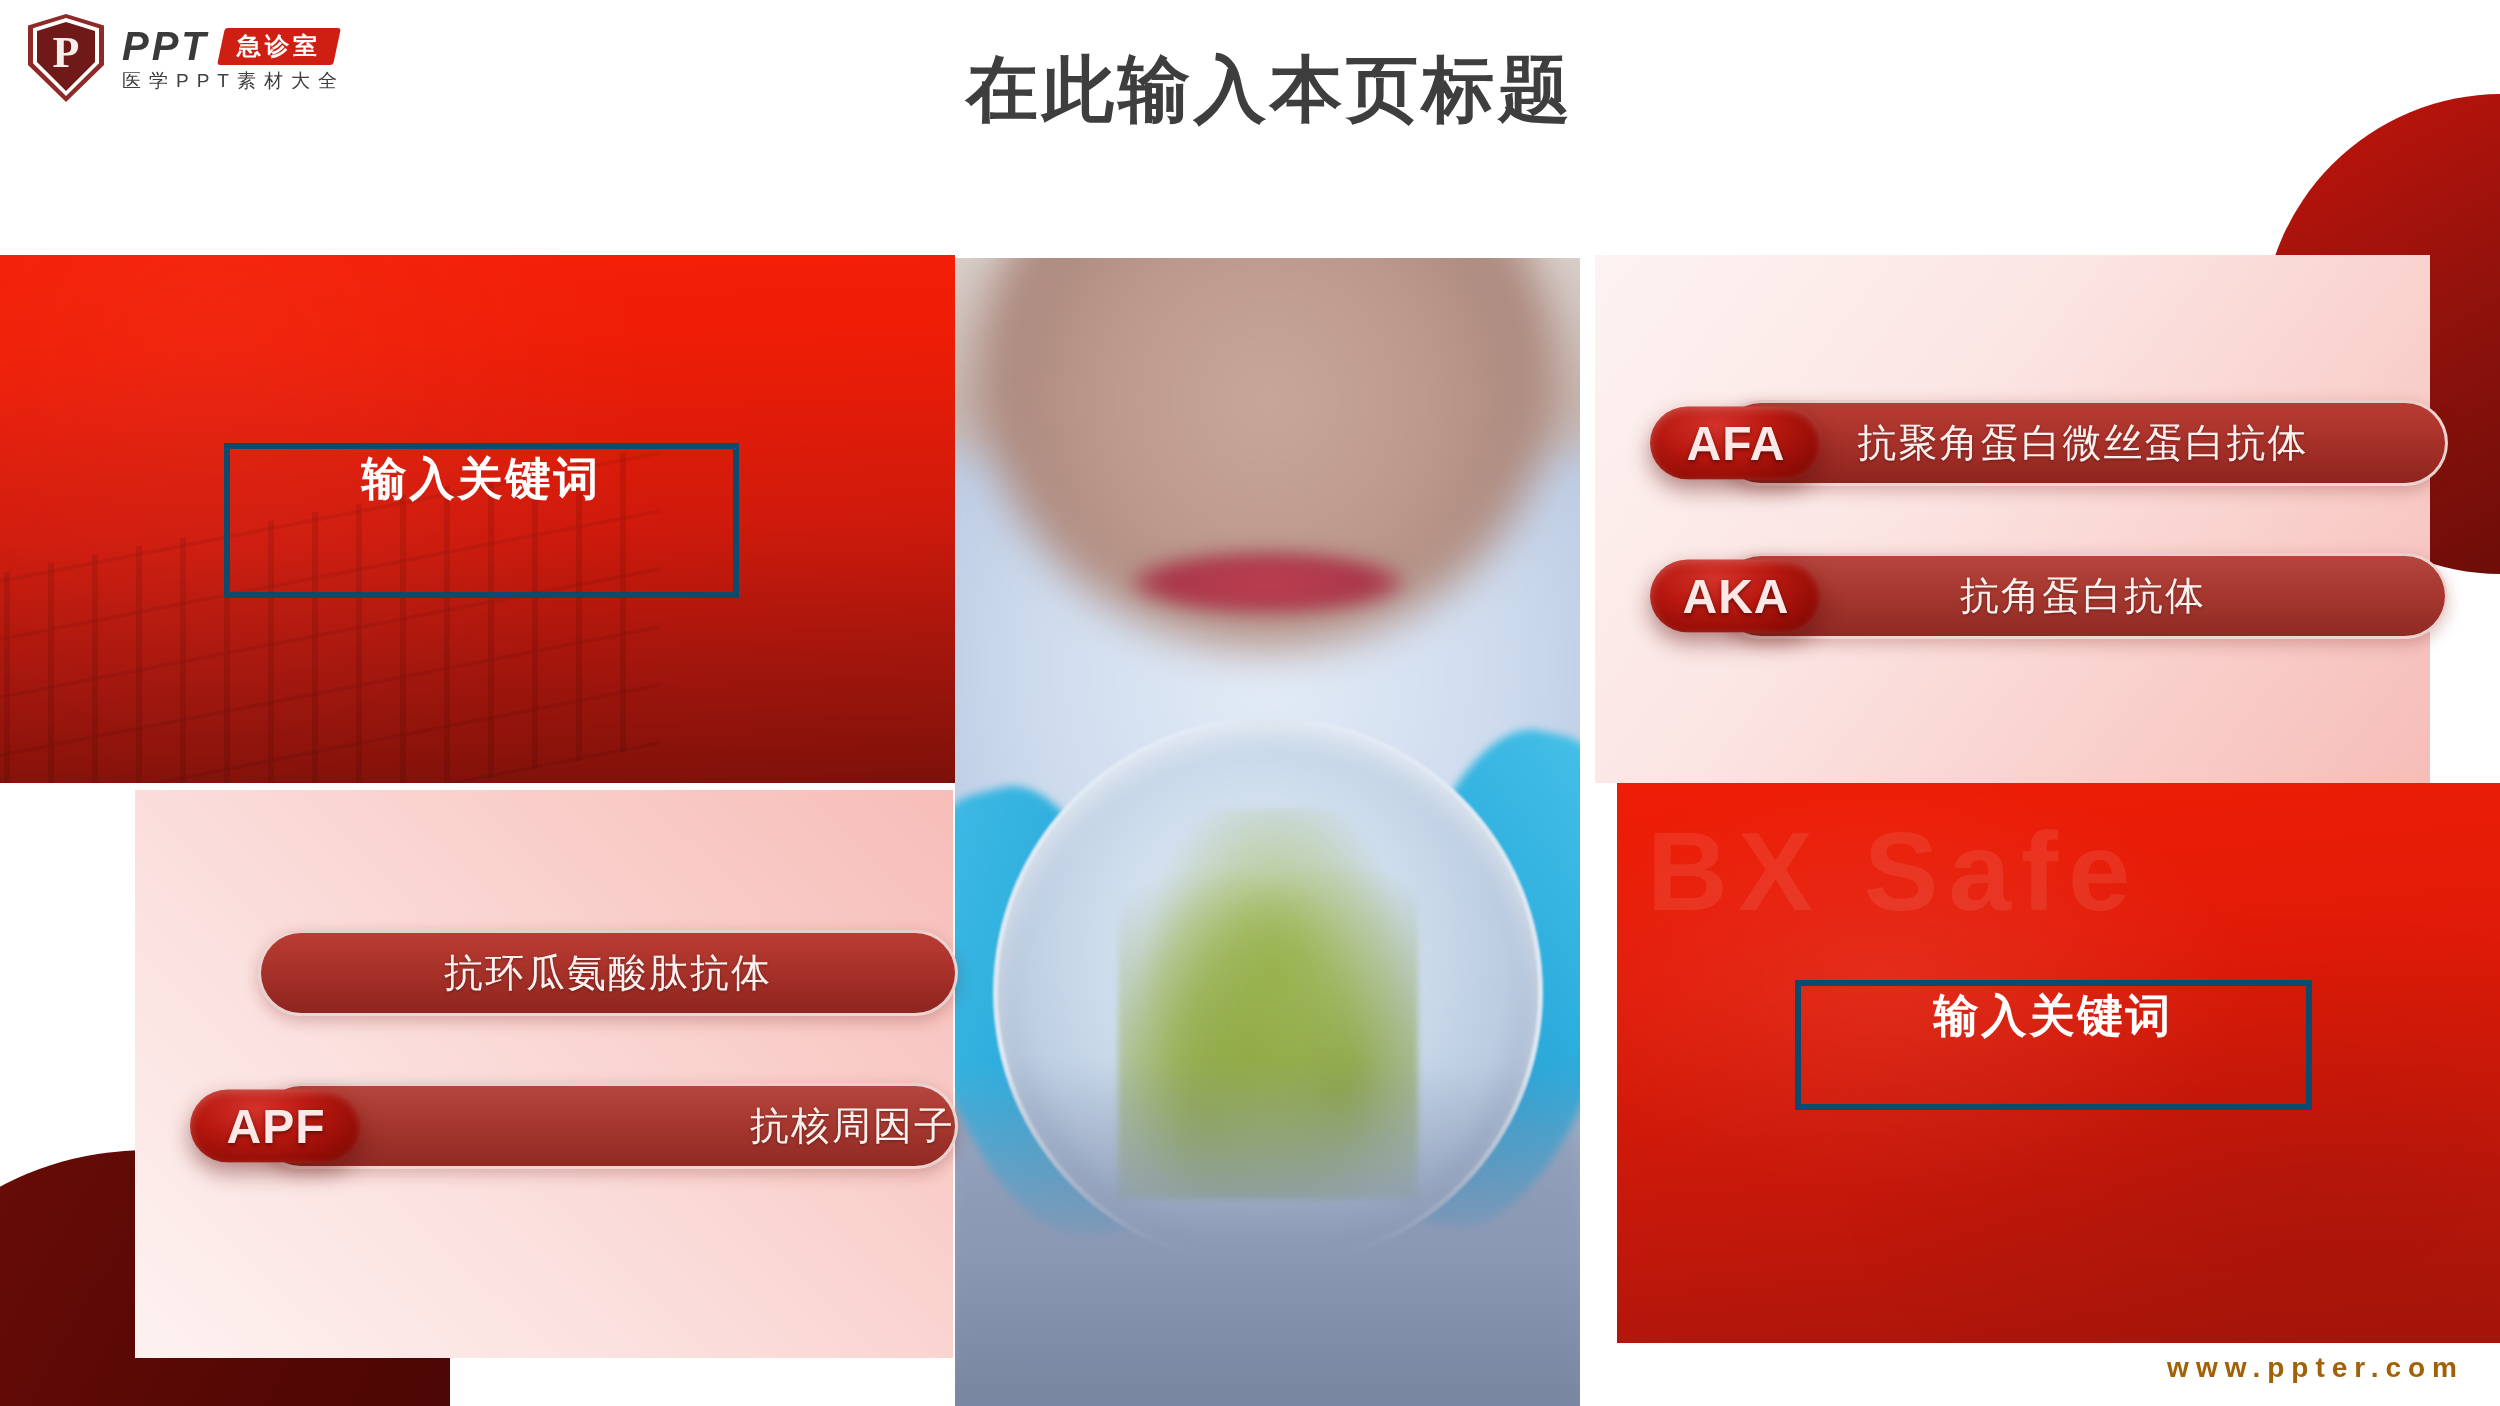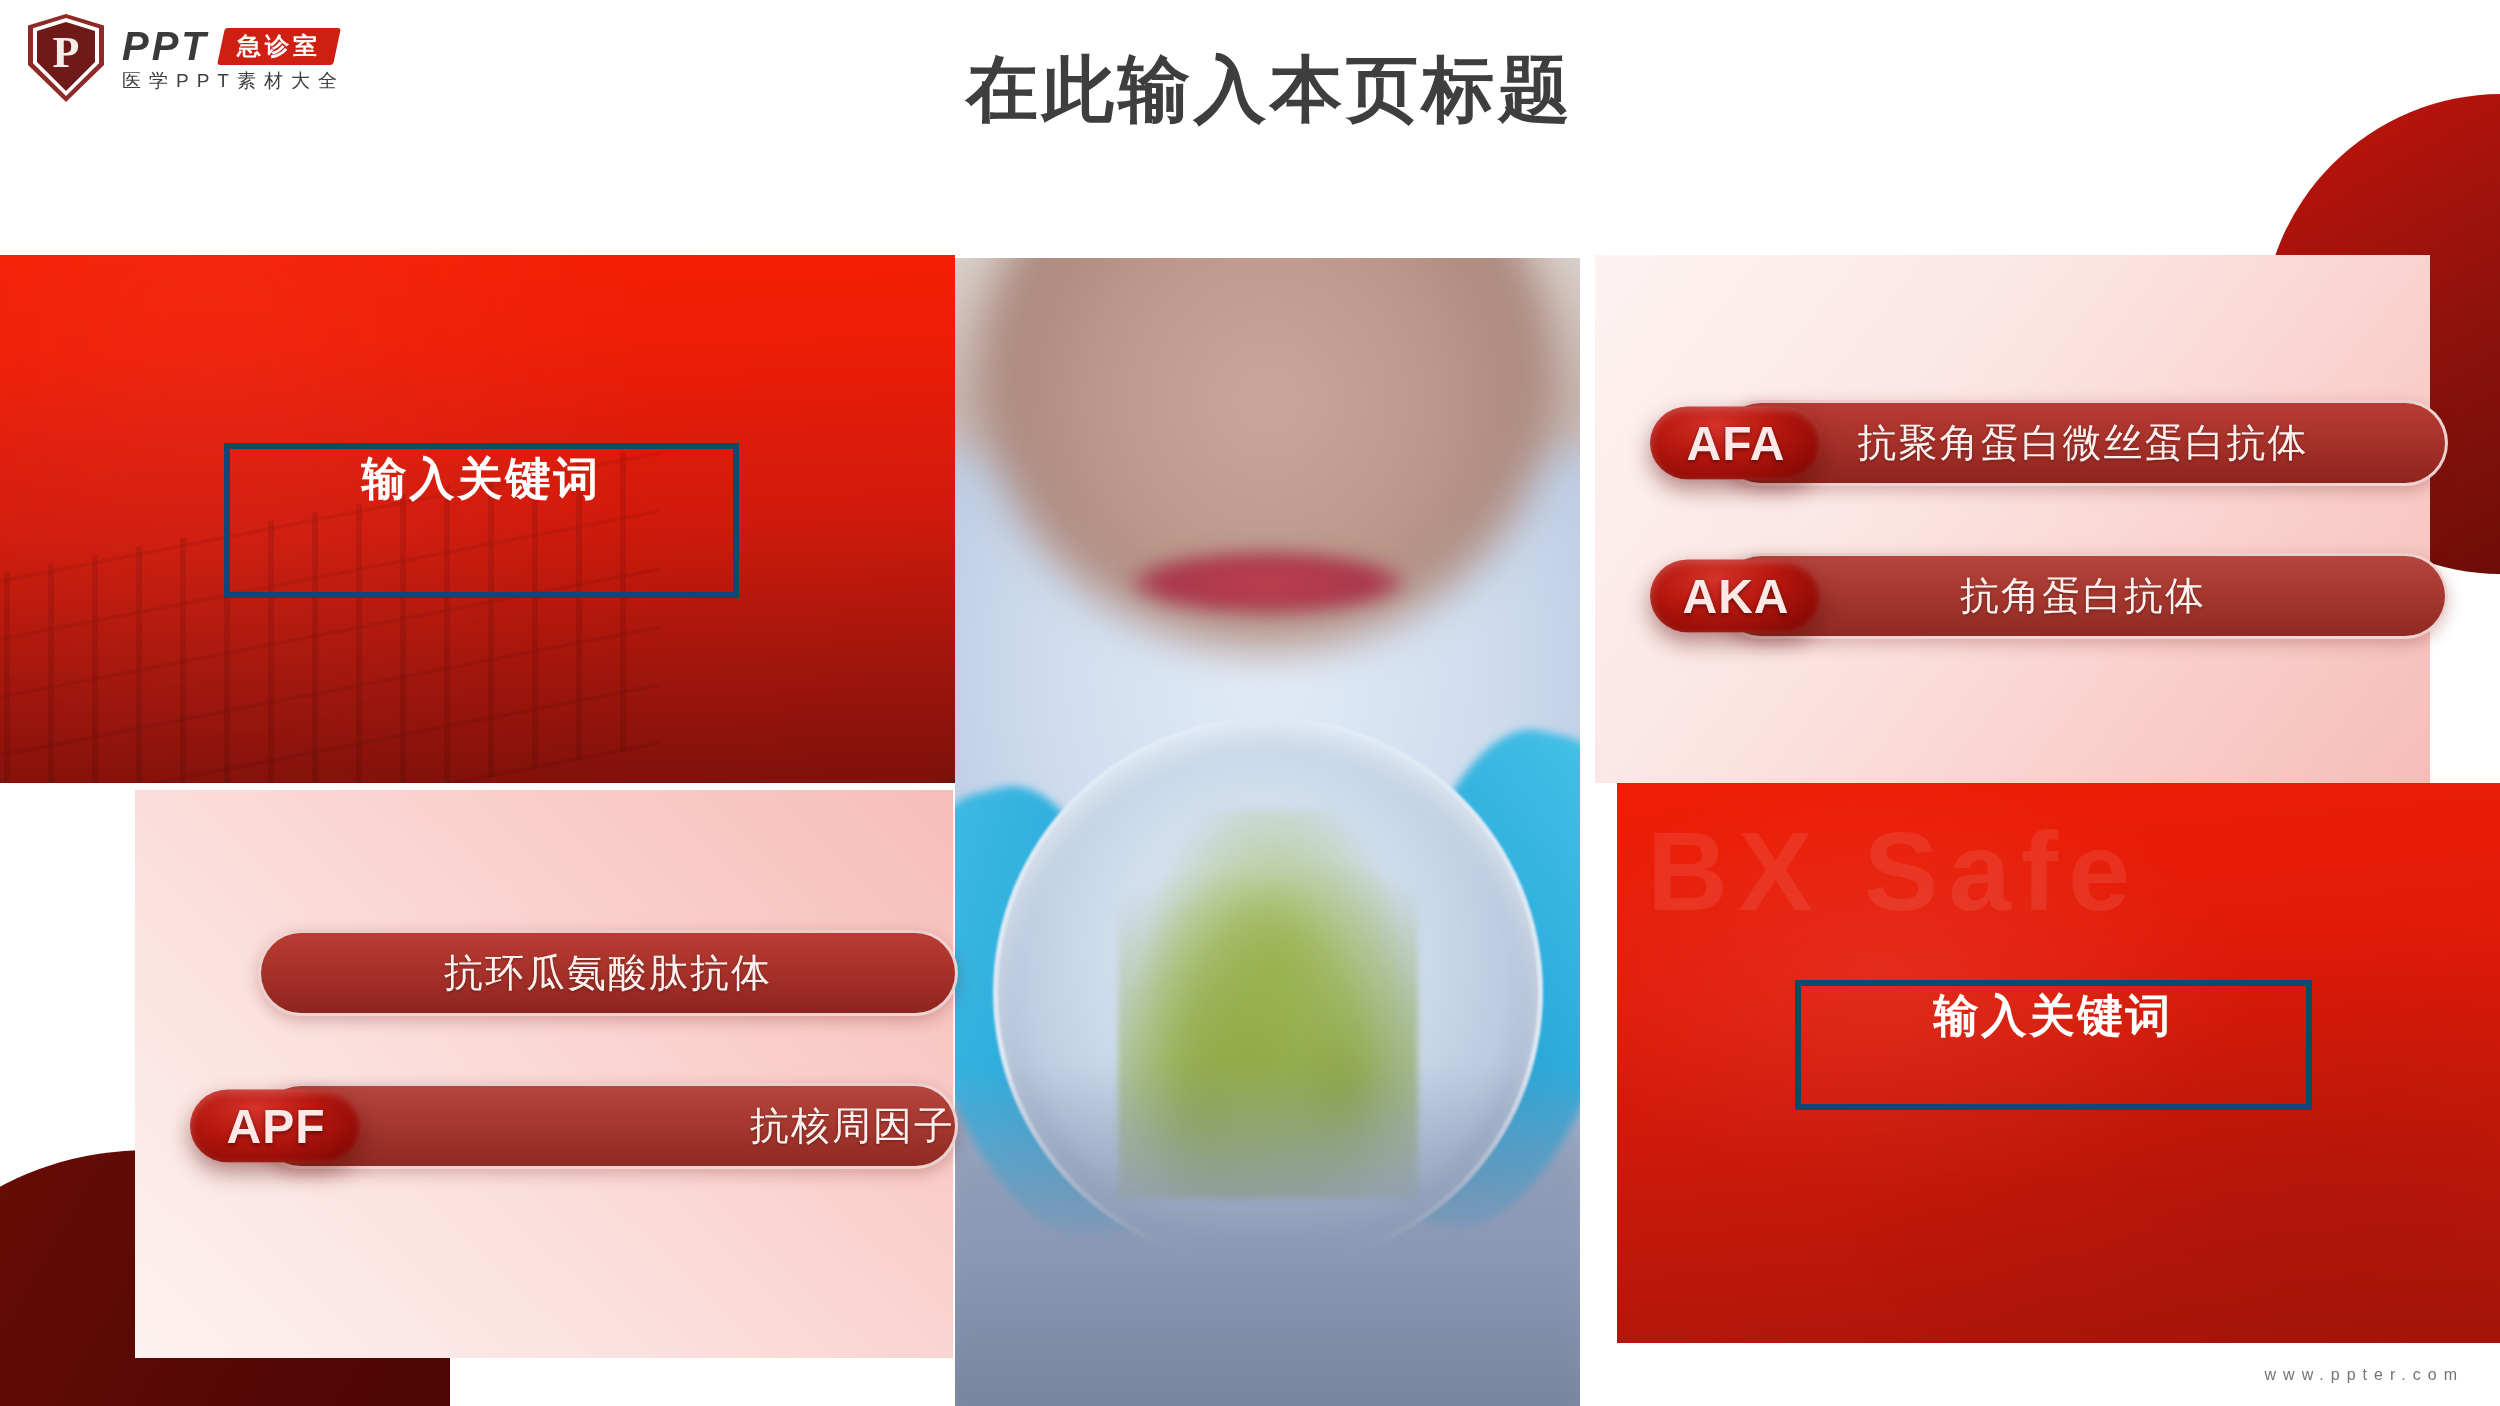--- a/index.html
+++ b/index.html
@@ -223,21 +223,21 @@
   .row-afa .pill-bar{ width:730px; margin-left:68px; }
   .row-aka{ left:1650px; top:553px; }
   .row-aka .pill-bar{ width:730px; margin-left:68px; }
   .row-ccp{ left:190px; top:930px; }
   .row-ccp .pill-bar{ width:700px; margin-left:68px; }
   .row-apf{ left:190px; top:1083px; }
   .row-apf .pill-bar{ width:700px; margin-left:68px;justify-content:flex-end; }
 
   .watermark{
     position:absolute; right:36px; bottom:22px; z-index:20;
-    color:#737373; font-size:16px; letter-spacing:7px; font-weight:400;
+    color:#a16207; font-size:28px; letter-spacing:7px; font-weight:700;
   }
 </style>
 </head>
 <body>
 
 <div class="slide">
 
   <div class="deco-circle-tr"></div>
   <div class="deco-shape-bl"></div>
 

